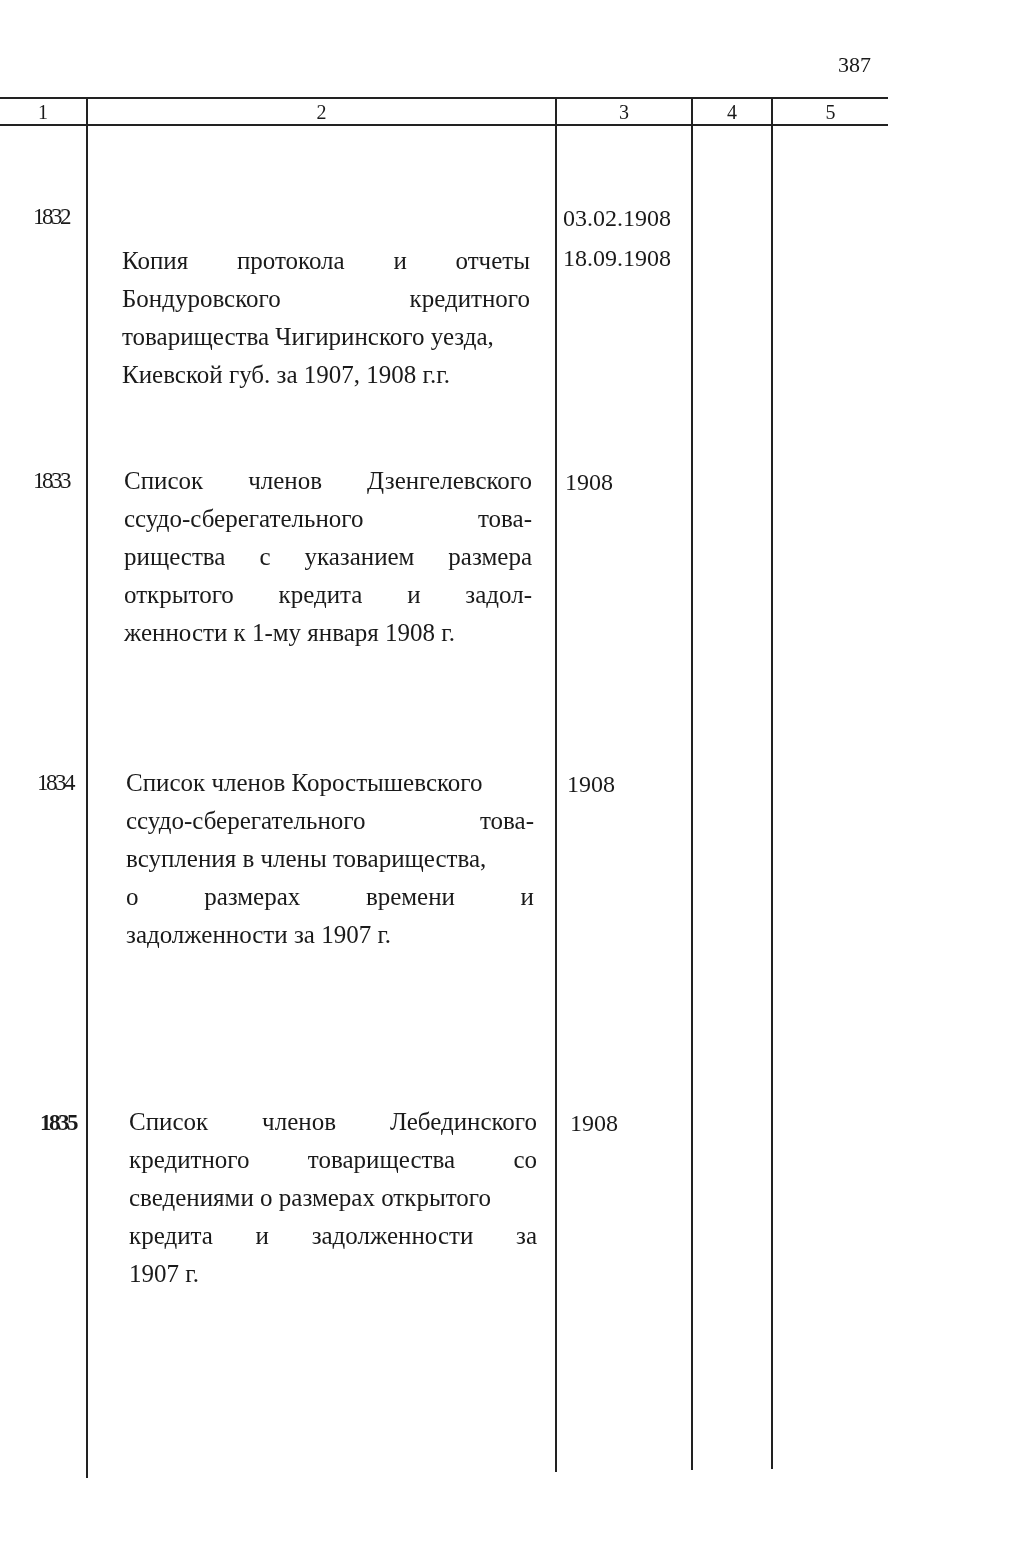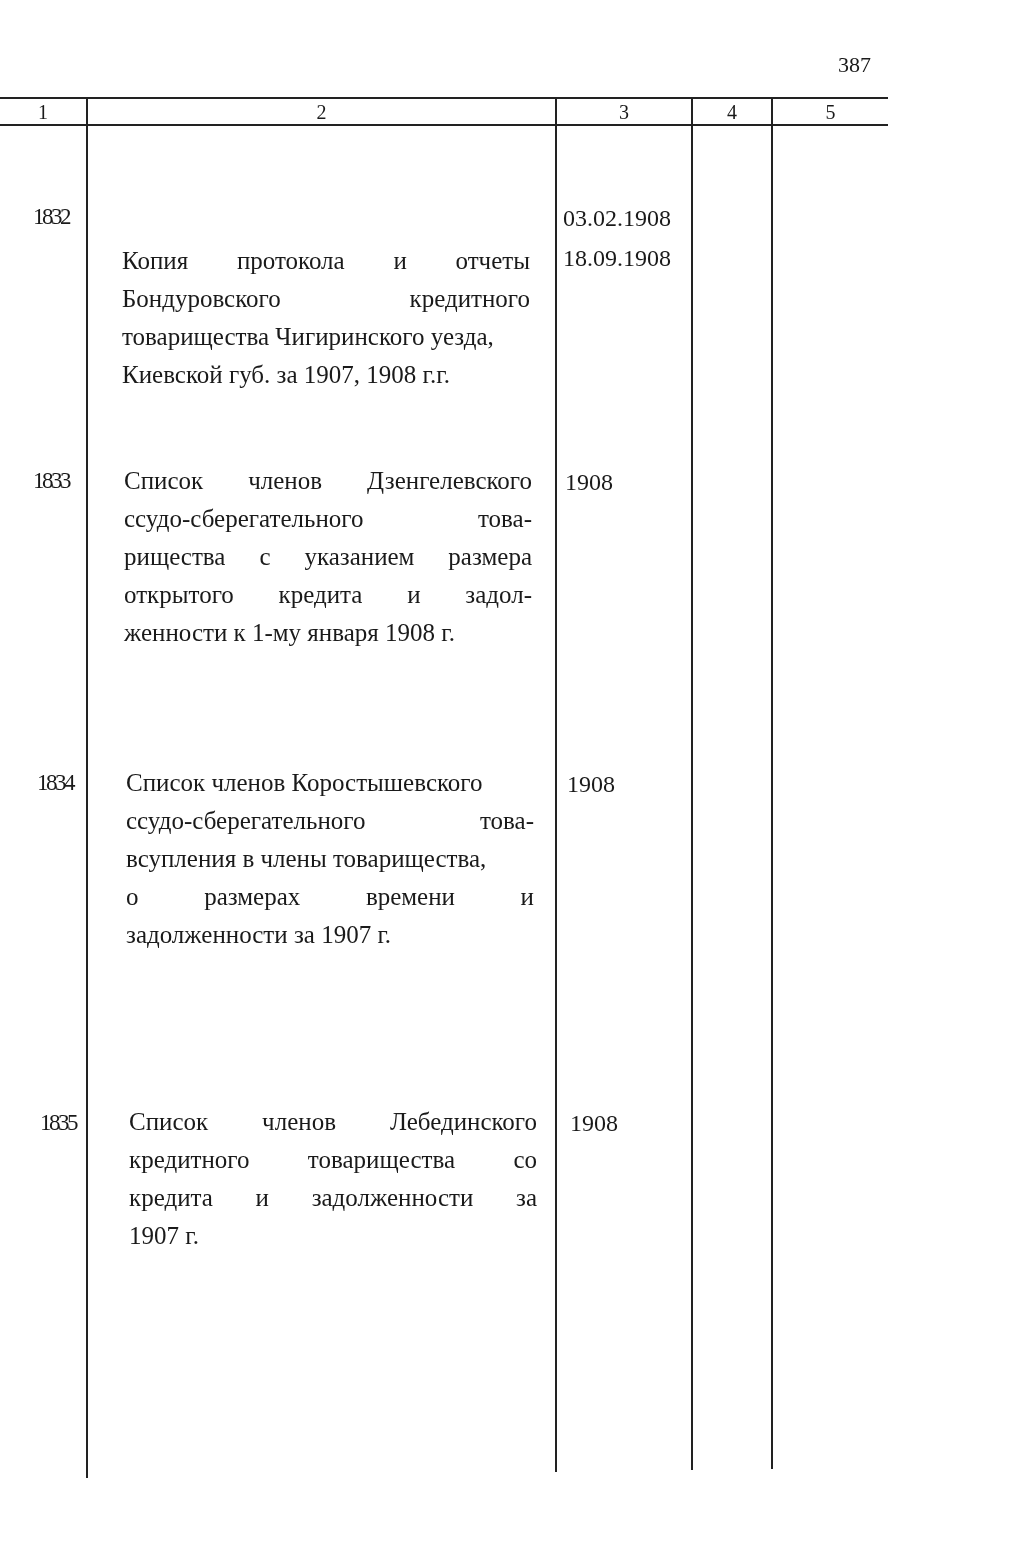--- a/index.html
+++ b/index.html
@@ -70,23 +70,24 @@
     <span>всупления в члены товарищества,</span>
     <span class="j">о размерах времени и</span>
     <span>задолженности за 1907 г.</span>
   </div>
   <div class="abs date" style="left:567px; top:764px;">
     <div>1908</div>
   </div>
 </div>
 
 <div>
-  <div class="abs num" style="left:40px; top:1110px;">1835</div>
+  <div class="abs num" style="left:40px; top:1110px;font-weight:bold;">1835</div>
   <div class="abs desc" style="left:129px; top:1103px;">
     <span class="j">Список членов Лебединского</span>
     <span class="j">кредитного товарищества со</span>
+    <span>сведениями о размерах открытого</span>
     <span class="j">кредита и задолженности за</span>
     <span>1907 г.</span>
   </div>
   <div class="abs date" style="left:570px; top:1103px;">
     <div>1908</div>
   </div>
 </div>
 
 </body></html>

